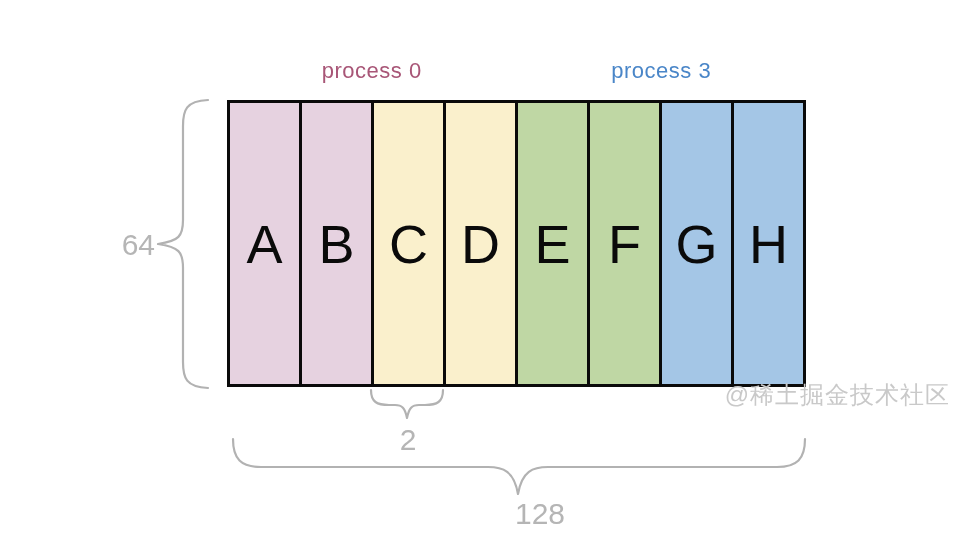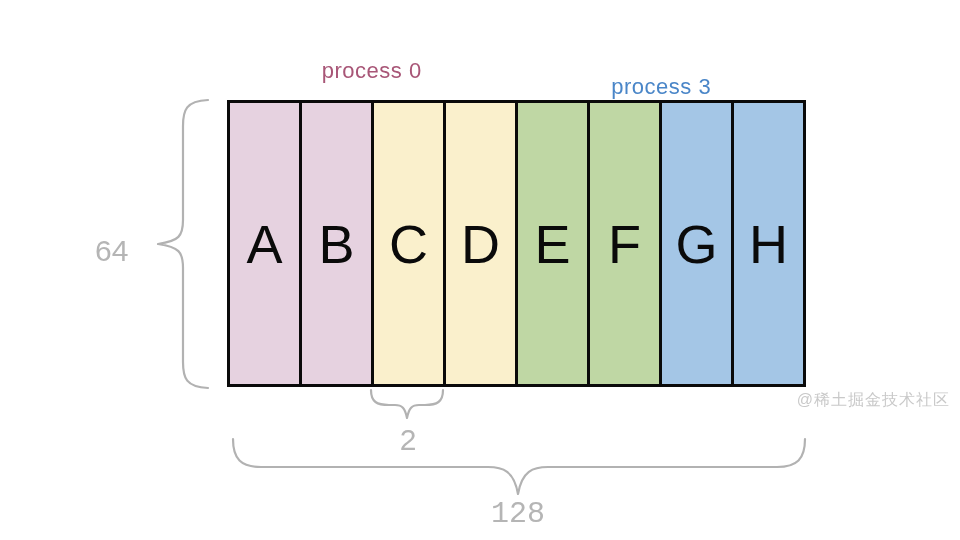--- a/index.html
+++ b/index.html
@@ -69,41 +69,41 @@
   .brace-left   { left: 150px; top: 98px;  width: 60px;  height: 292px; }
   .brace-small  { left: 369px; top: 388px; width: 76px;  height: 32px;  }
   .brace-big    { left: 231px; top: 437px; width: 576px; height: 60px;  }
   
   .measure {
     position: absolute;
     color: #b5b5b5;
     font-size: 30px;
     line-height: 1;
   }
-  .measure-64  { left: 95px;  top: 236px; width: 60px;  text-align: left; }
+  .measure-64  { left: 95px;  top: 230px; width: 60px;  text-align: right; }
   .measure-16  { left: 375px; top: 425px; width: 66px;  text-align: center; }
-  .measure-128 { left: 470px; top: 499px; width: 96px;  text-align: center; font-family: Liberation Mono, monospace; }
+  .measure-128 { left: 492px; top: 499px; width: 96px;  text-align: center; }
   
   .watermark {
     position: absolute;
     right: 10px;
     bottom: 9px;
-    font-size: 16px;
+    font-size: 24px;
     color: #c9c9c9;
     letter-spacing: 1px;
   }
 </style>
 </head>
 <body>
 
 <div class="stage">
 
   <div class="proc-labels">
     <div class="proc-label" style="color: rgb(168, 86, 119);">process 0</div>
-    <div class="proc-label" style="color: rgb(74, 134, 200); margin-top: 16px;">process 3</div>
+    <div class="proc-label" style="color: rgb(74, 134, 200);">process 3</div>
   </div>
 
   <div class="mem-block">
     <div class="mem-cell" style="background: rgb(230, 210, 224);">
       <span class="cell-letter">A</span>
     </div>
     <div class="mem-cell" style="background: rgb(230, 210, 224);">
       <span class="cell-letter">B</span>
     </div>
     <div class="mem-cell" style="background: rgb(250, 240, 204);">

